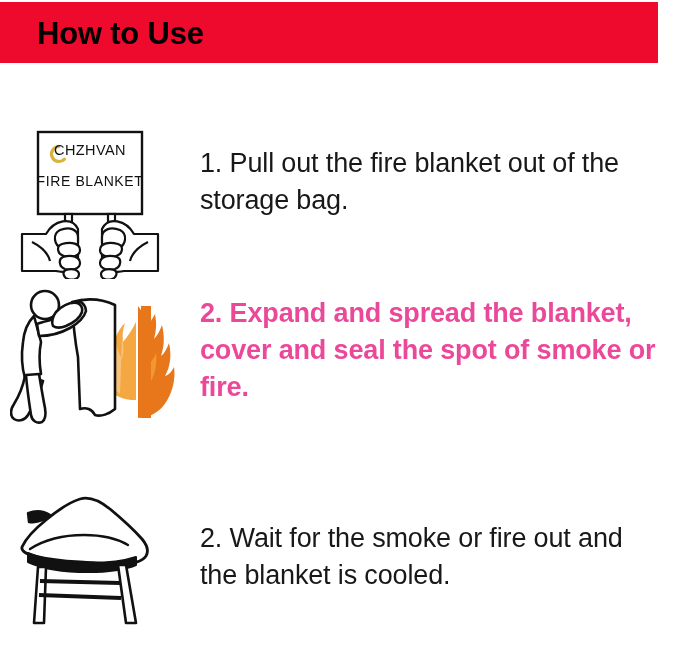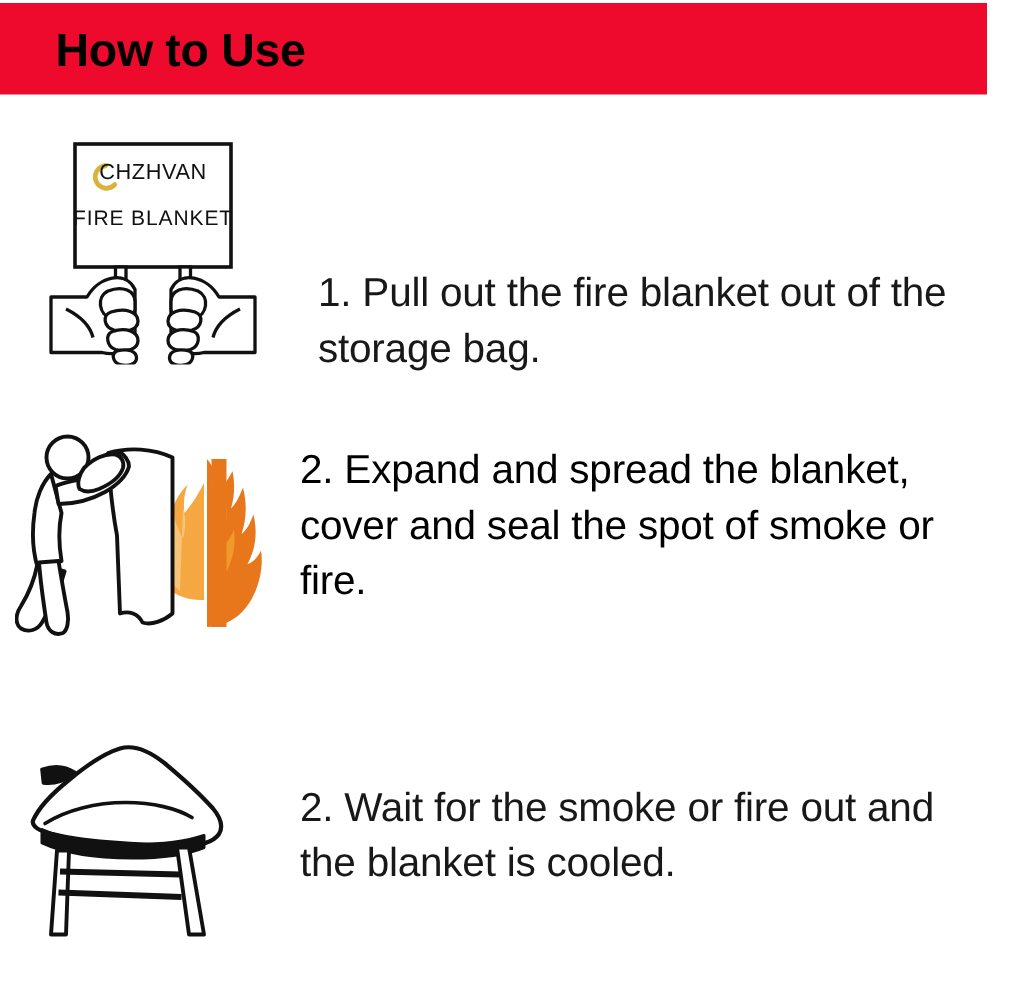--- a/index.html
+++ b/index.html
@@ -66,22 +66,22 @@
     line-height: 37px;
     color: #181818;
     font-family: "Liberation Sans", sans-serif;
     padding-right: 14px;
     font-weight: normal;
     letter-spacing: -0.15px;
   }
 
   
   #row-1 { height: 210px; }
-  #row-1 .step-illustration { height: 180px; align-items: flex-end; margin-left: 12px; }
-  #row-1 .step-text { padding-top: 114px; }
+  #row-1 .step-illustration { height: 180px; padding-top: 48px; align-items: center; }
+  #row-1 .step-text { padding-top: 82px; }
 
   #row-2 { height: 200px; }
   #row-2 .step-illustration { height: 180px; padding-top: 7px; align-items: flex-start; }
   #row-2 .step-text { padding-top: 22px; }
 
   #row-3 { height: 190px; }
   #row-3 .step-illustration { height: 170px; padding-top: 12px; align-items: flex-start; }
   #row-3 .step-text { padding-top: 47px; }
 
   .illus-svg { display: block; }
@@ -162,21 +162,21 @@
                  -9 5 -20 8 -31 8 Z" fill="#ffffff" stroke="#111111" stroke-width="2.6" stroke-linejoin="round"></path>
 
         <path d="M46 32 c6 -6 14 -10 21 -9 4 1 6 5 5 9 -2 6 -9 11 -16 14 -5 2 -10 2 -13 0 -2 -4 0 -10 3 -14 Z" fill="#ffffff" stroke="#111111" stroke-width="2.6" stroke-linejoin="round"></path>
 
         <path d="M15 96 c-2 10 -6 20 -11 28 -4 6 -4 12 0 15 5 3 11 1 14 -4 6 -10 12 -22 15 -34 Z" fill="#ffffff" stroke="#111111" stroke-width="2.6" stroke-linejoin="round"></path>
 
         <path d="M29 94 c2 12 4 24 6 34 1 6 0 12 -3 14 -5 2 -10 -1 -11 -7 -2 -13 -4 -27 -5 -40 Z" fill="#ffffff" stroke="#111111" stroke-width="2.6" stroke-linejoin="round"></path>
       </svg>
     </div>
 
-    <div class="step-text" style="color: #000000;">2. Expand and spread the blanket, cover and seal the spot of smoke or fire.</div>
+    <div class="step-text" style="color: #ec4899; font-weight: bold;">2. Expand and spread the blanket, cover and seal the spot of smoke or fire.</div>
   </div>
 
   <div class="step-row" id="row-3">
 
     <div class="step-illustration">
       <svg class="illus-svg" width="180" height="142" viewBox="0 0 180 142">
 
         <path d="M18 28 c8 -3 16 -2 22 2 -5 5 -13 8 -21 7 Z" fill="#111111" stroke="#111111" stroke-width="2.4" stroke-linejoin="round"></path>
 
         <path d="M12 62 c4 -9 14 -19 24 -27 12 -10 24 -18 34 -21 10 -3 20 2 30 10

